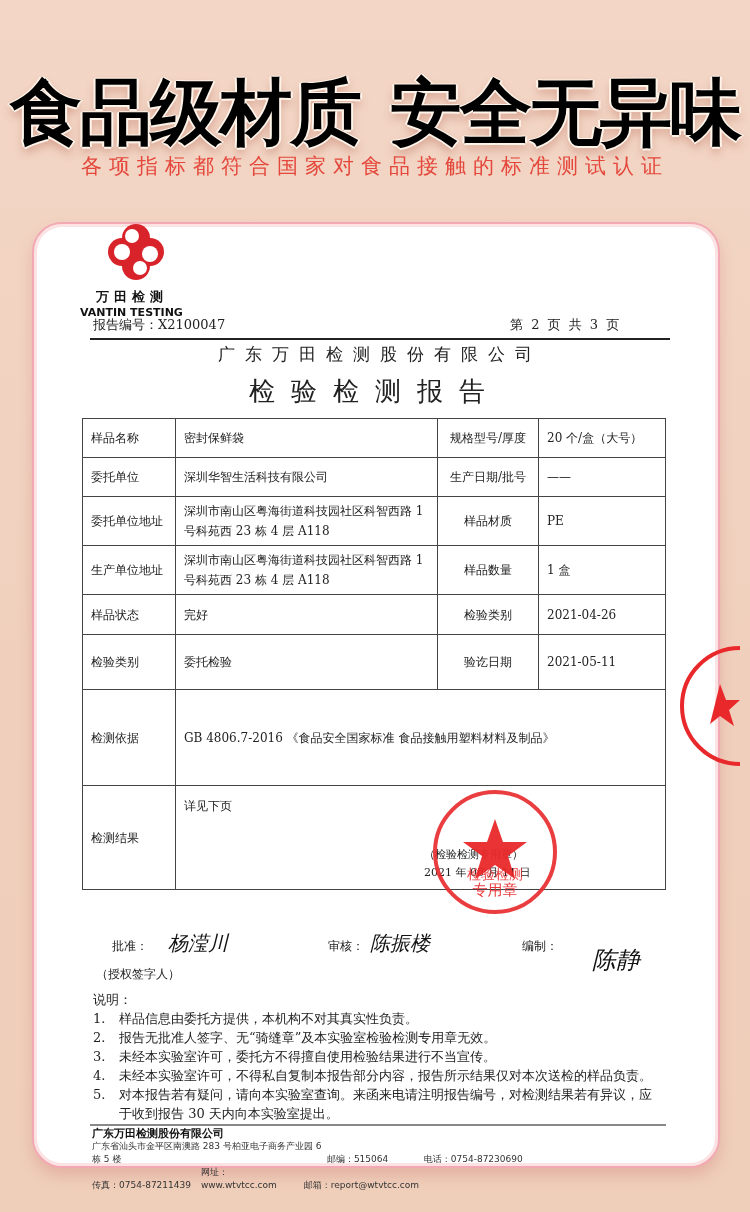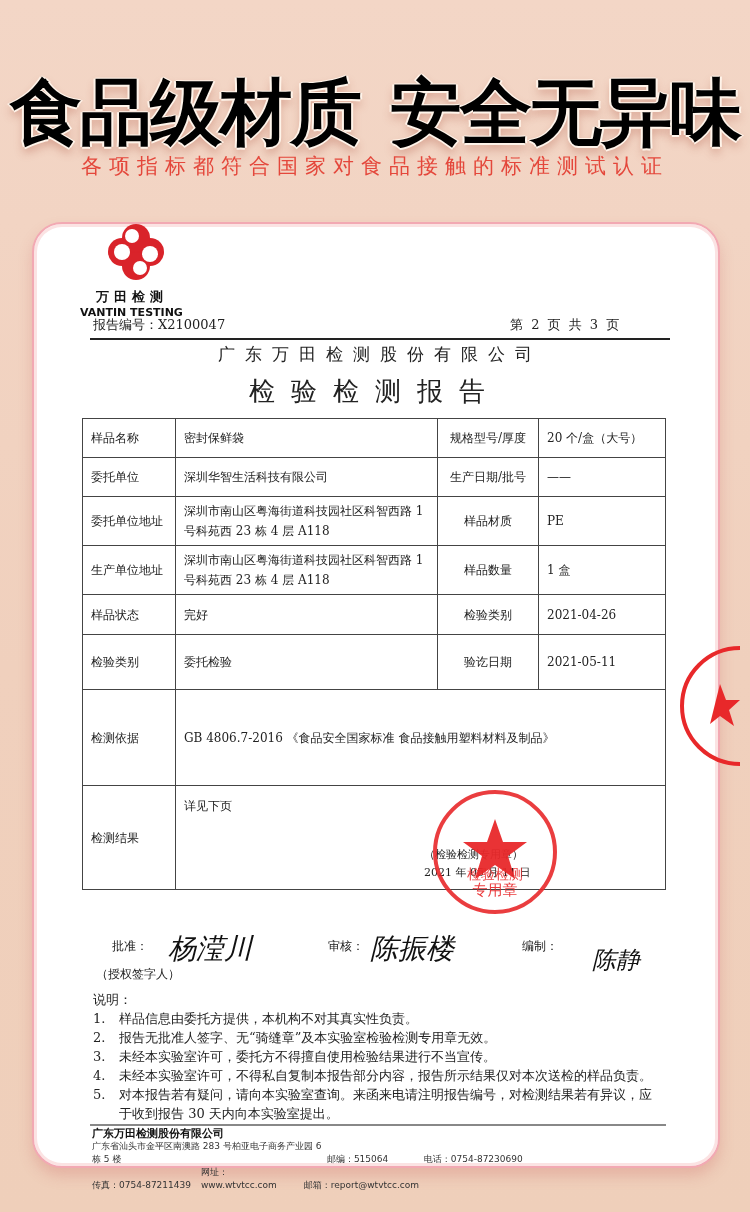--- a/index.html
+++ b/index.html
@@ -19,21 +19,21 @@
   .company{position:absolute;left:0;top:343px;width:750px;text-align:center;font-size:17px;letter-spacing:10px;padding-left:10px;box-sizing:border-box;}
   .rtitle{position:absolute;left:0;top:374px;width:750px;text-align:center;font-size:26px;letter-spacing:16px;box-sizing:border-box;}
   table.rep{position:absolute;left:82px;top:418px;width:584px;border-collapse:collapse;font-size:12px;}
   table.rep td{border:1px solid #444;padding:4px 8px;vertical-align:middle;line-height:20px;margin-top:20px;}
   table.rep td.lbl{width:76px;}
   table.rep td.c2{width:245px;}
   table.rep td.c3{width:84px;text-align:center;}
   .stamp{position:absolute;left:430px;top:787px;width:130px;height:130px;}
   .stamp2{position:absolute;left:680px;top:636px;width:60px;height:140px;overflow:hidden;}
   .signrow{position:absolute;top:938px;font-size:12px;}
-  .sig{position:absolute;font-family:"DejaVu Serif","Liberation Serif",serif;font-style:italic;font-size:28px;color:#111;}
+  .sig{position:absolute;font-family:"DejaVu Serif","Liberation Serif",serif;font-style:italic;font-size:20px;color:#111;}
   .notes{position:absolute;left:93px;top:990px;font-size:13px;line-height:19px;width:570px;}
   .notes .item{display:flex;}
   .notes .num{width:26px;flex:none;}
   .footrule{position:absolute;left:90px;top:1124px;width:576px;height:2px;background:#888;}
   .foot{position:absolute;left:92px;top:1127px;font-size:9px;line-height:13px;color:#333;font-family:"DejaVu Sans","Liberation Sans",sans-serif;}
   .foot .fc{font-weight:bold;font-size:11px;color:#111;}
   .foot span.s{display:inline-block;}
 </style>
 </head>
 <body>

